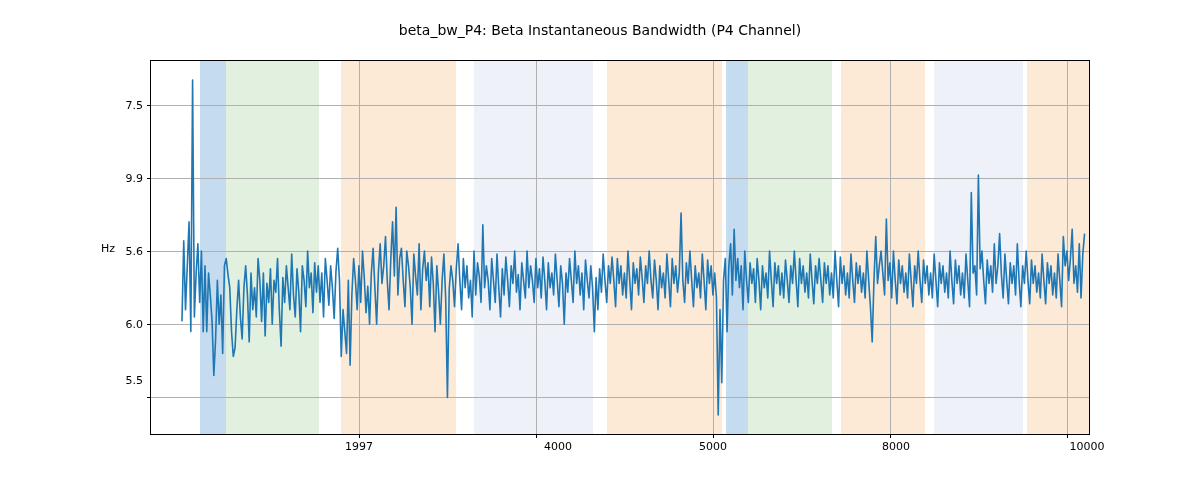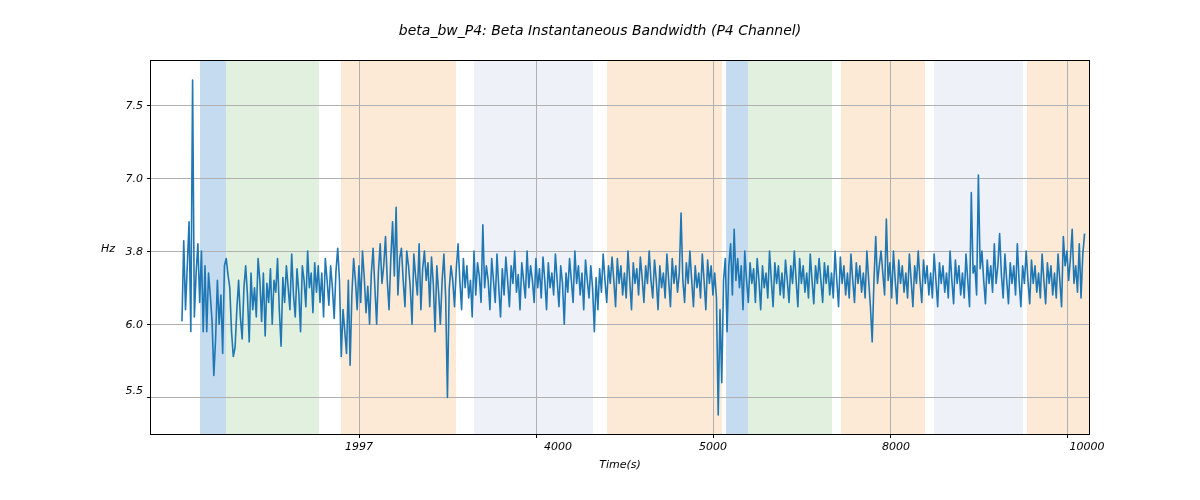--- a/index.html
+++ b/index.html
@@ -9,21 +9,20 @@
     height: 500px;
     background: #ffffff;
     font-family: "DejaVu Sans", "Helvetica Neue", Arial, sans-serif;
     font-size: 10px;
     color: #000;
   }
   .figure {
     position: relative;
     width: 1200px;
     height: 500px;
-    font-style: italic;
   }
   .title {
     position: absolute;
     width: 100%;
     top: 22px;
     text-align: center;
     font-size: 14px;
     color: #000;
   }
   .axes {
@@ -155,27 +154,26 @@
         <div class="tick-x" style="left: 384.934px; margin-left: 22px;">4000</div>
         <div class="tickmark-x" style="left: 561.915px;"></div>
         <div class="tick-x" style="left: 561.915px;">5000</div>
         <div class="tickmark-x" style="left: 738.896px;"></div>
         <div class="tick-x" style="left: 738.896px; margin-left: 6px;">8000</div>
         <div class="tickmark-x" style="left: 915.877px;"></div>
         <div class="tick-x" style="left: 936px;">10000</div>
       </div>
     <div id="yticks">
         <div class="tickmark-y" style="top: 336.431px;"></div>
-        <div class="tick-y" style="top: 329px;">5.5</div>
+        <div class="tick-y" style="top: 319px;">5.5</div>
         <div class="tickmark-y" style="top: 263.294px;"></div>
         <div class="tick-y" style="top: 263px;">6.0</div>
         <div class="tickmark-y" style="top: 190.157px;"></div>
-        <div class="tick-y" style="top: 190.157px;">3.8</div>
+        <div class="tick-y" style="top: 190.157px;">5.6</div>
         <div class="tickmark-y" style="top: 117.02px;"></div>
-        <div class="tick-y" style="top: 117.02px;">7.0</div>
+        <div class="tick-y" style="top: 117.02px;">9.9</div>
         <div class="tickmark-y" style="top: 43.8824px;"></div>
         <div class="tick-y" style="top: 43.8824px;">7.5</div>
       </div>
 
-    <div class="xlabel">Time(s)</div>
     <div class="ylabel">Hz</div>
   </div>
 </div>
 
 </body></html>

